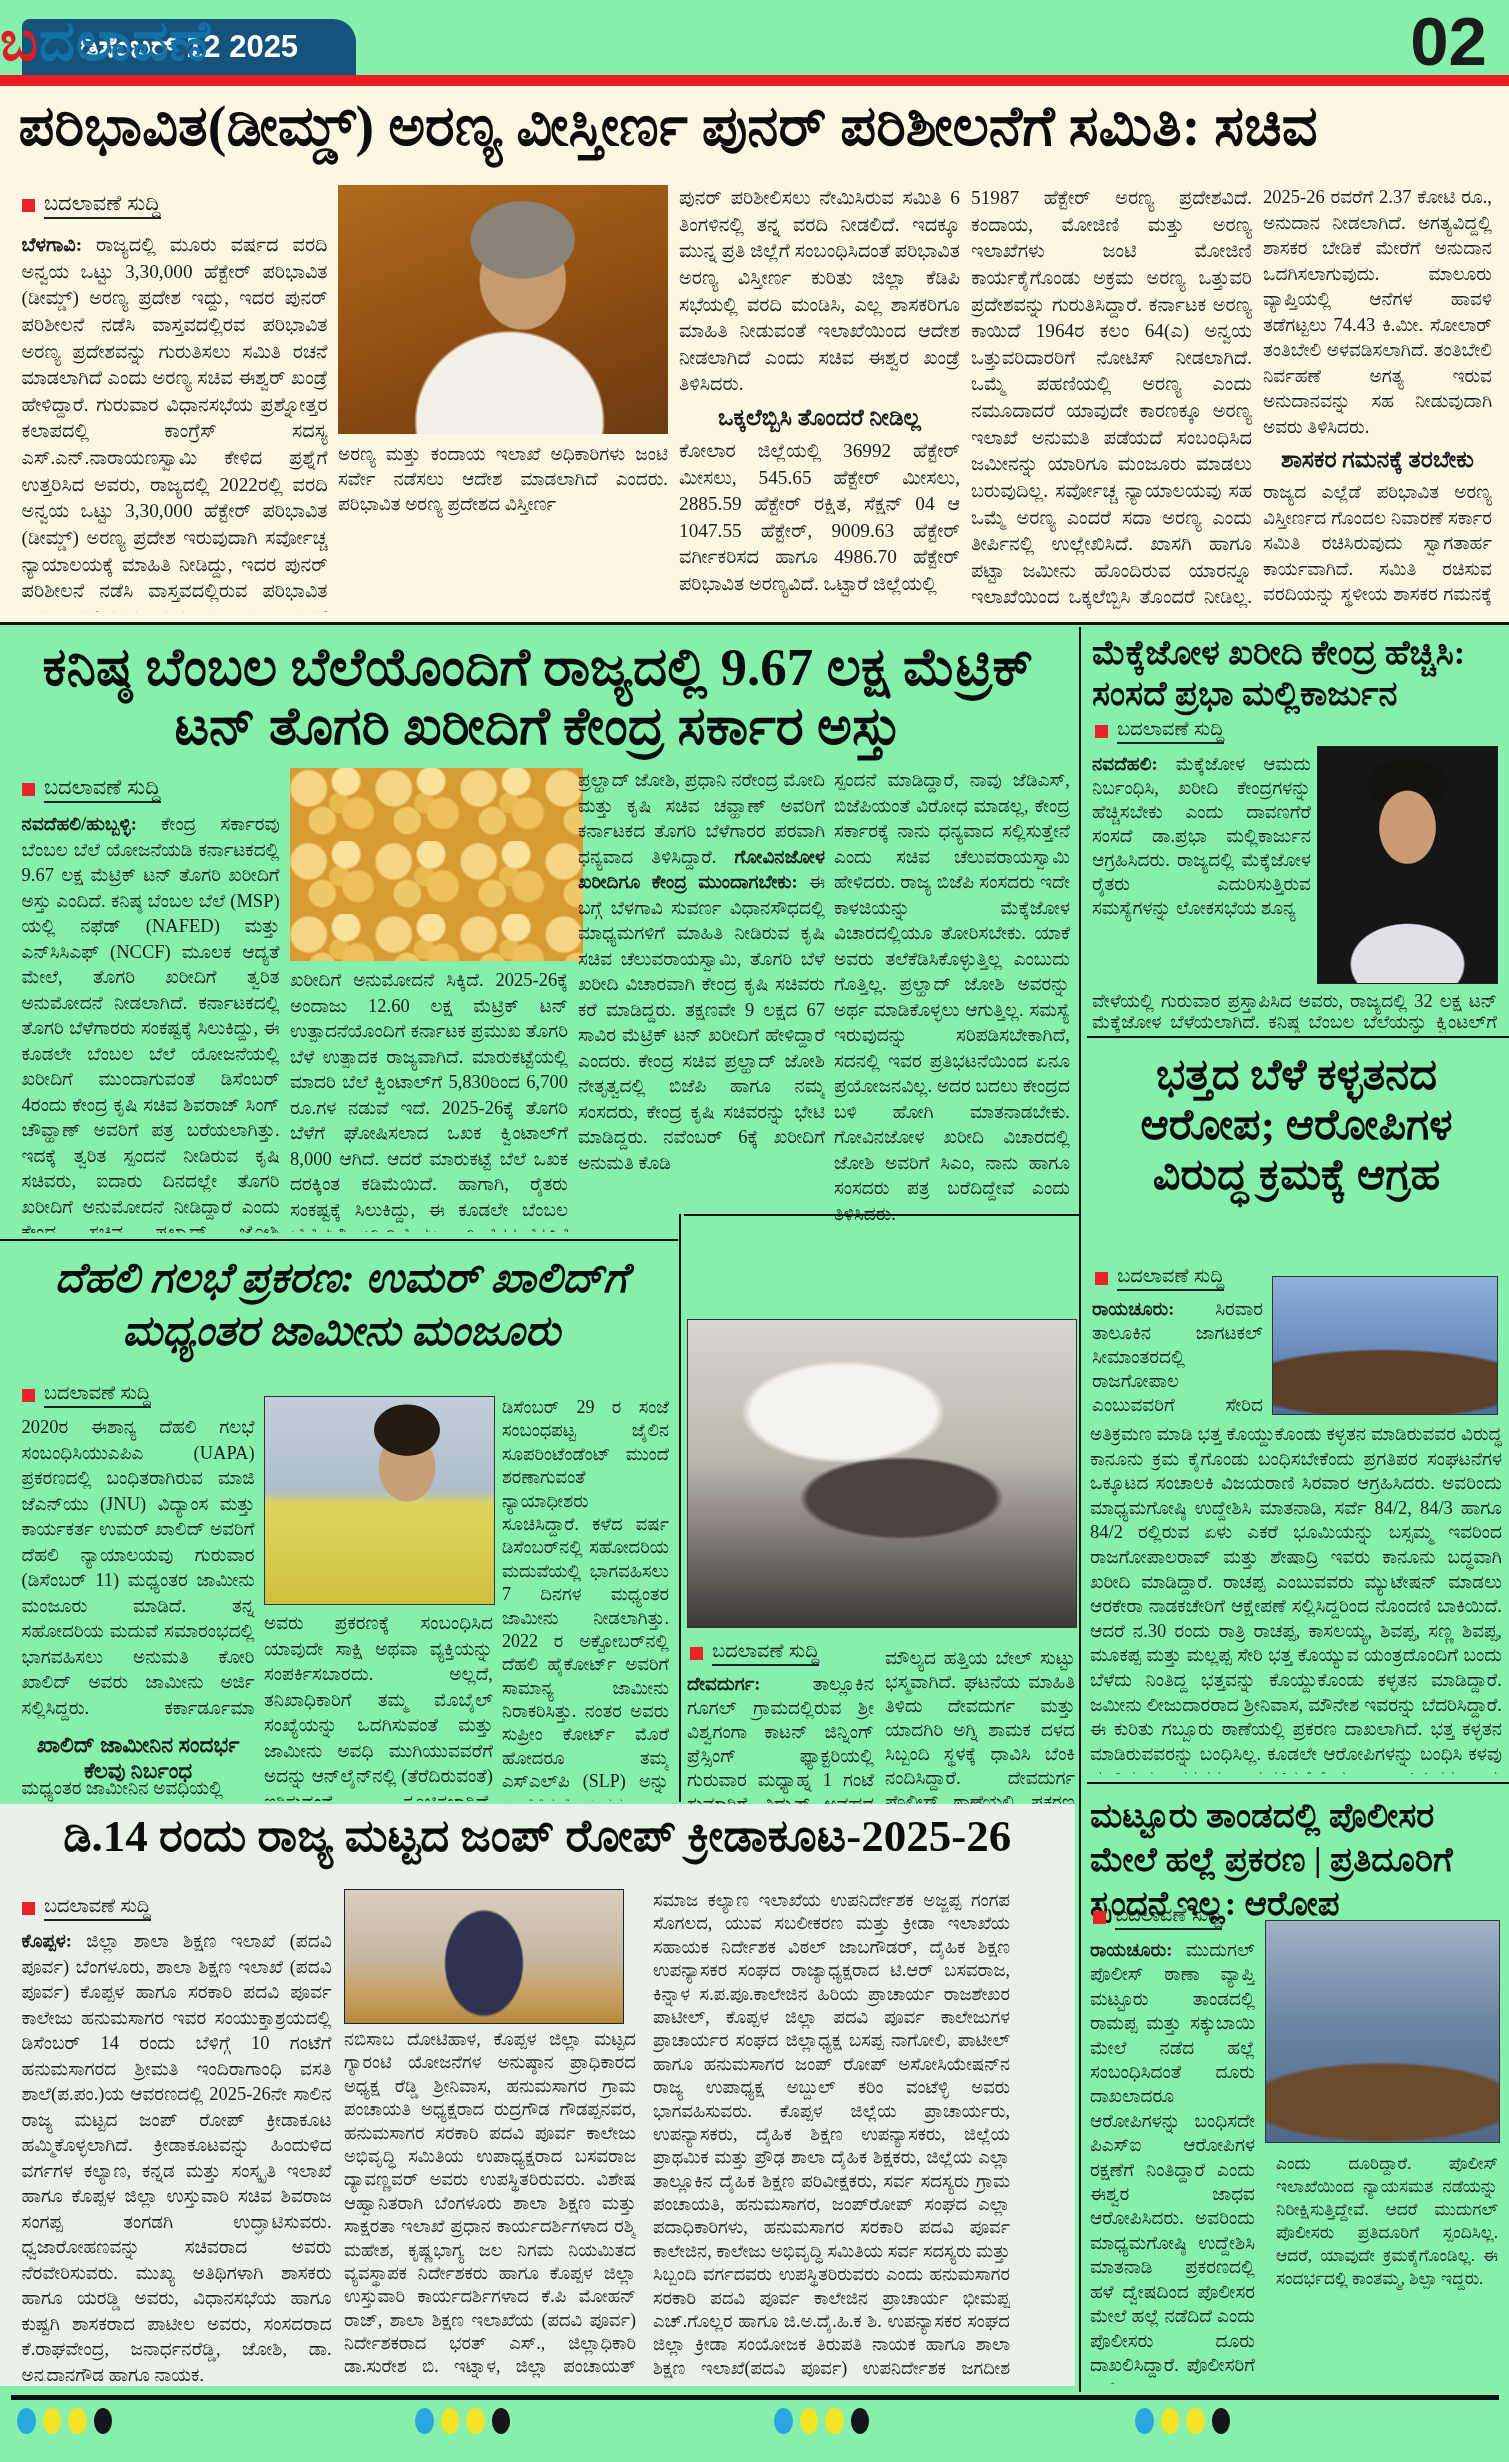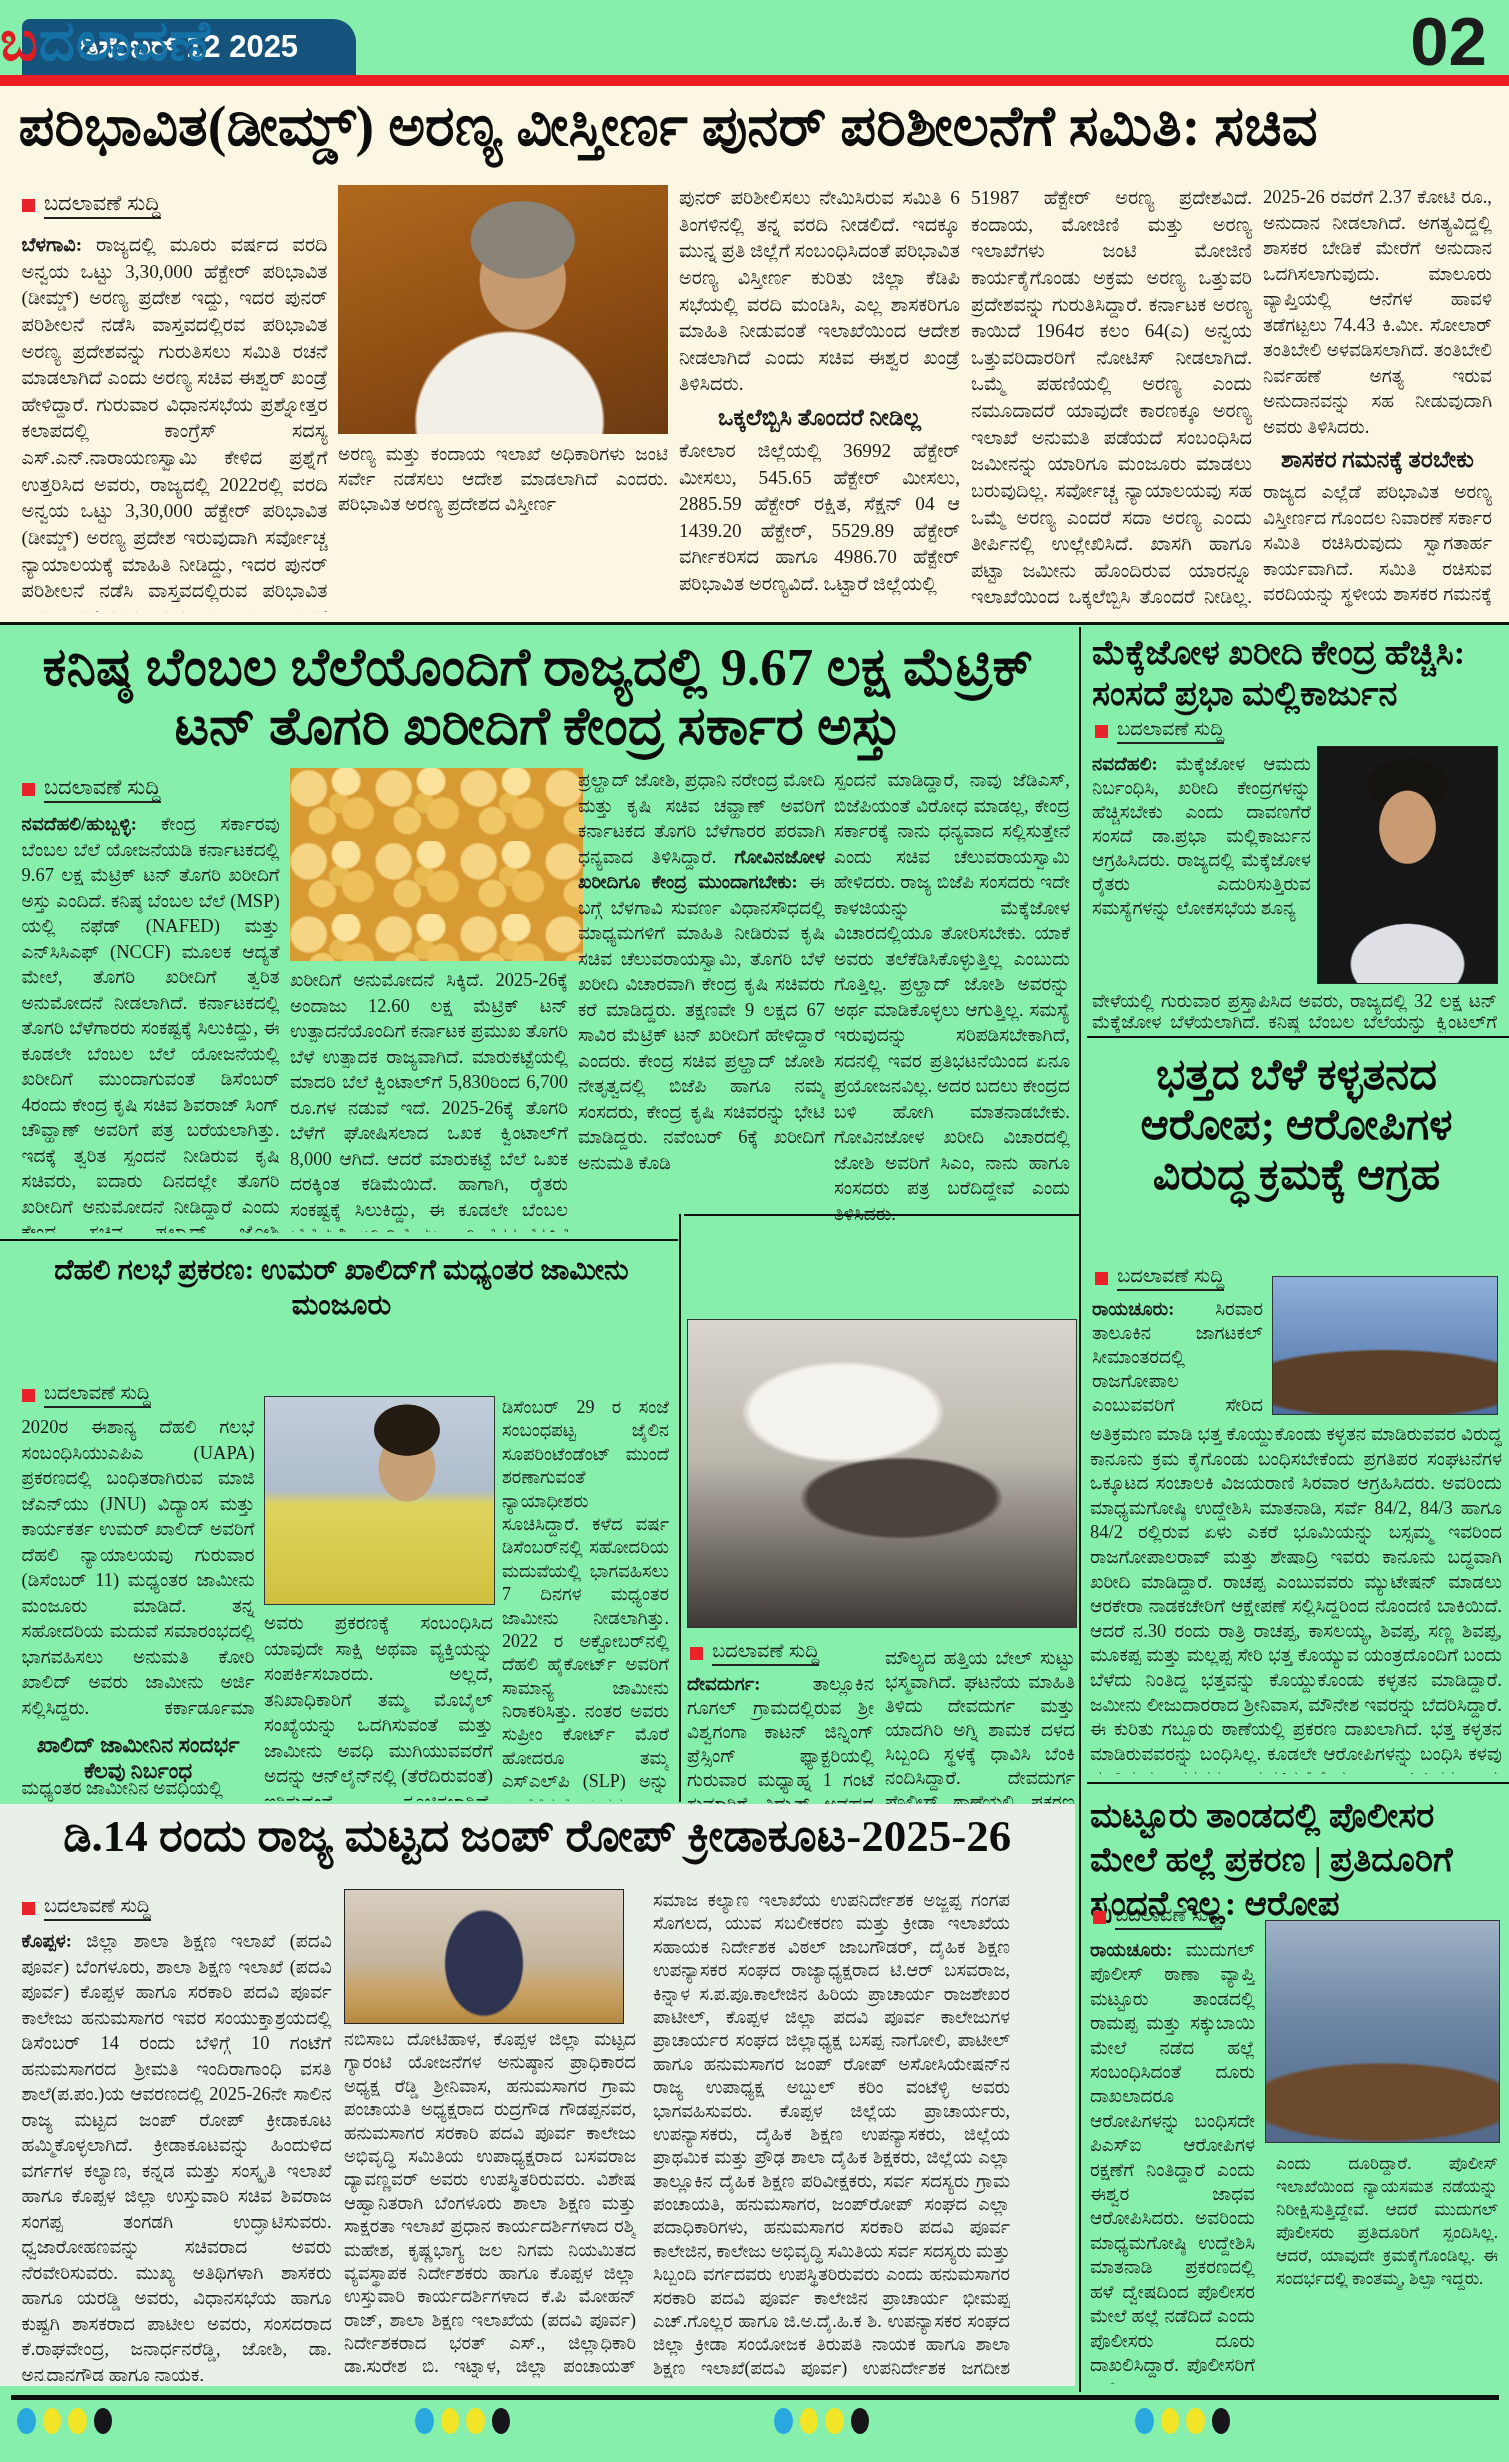--- a/index.html
+++ b/index.html
@@ -92,21 +92,21 @@
   </div>
   <div class="col" style="top:232px;left:21.6px;width:306px;height:380px;">
     <span class="dl">ಬೆಳಗಾವಿ:</span>
     <span>ರಾಜ್ಯದಲ್ಲಿ ಮೂರು ವರ್ಷದ ವರದಿ ಅನ್ವಯ ಒಟ್ಟು 3,30,000 ಹೆಕ್ಟೇರ್ ಪರಿಭಾವಿತ (ಡೀಮ್ಡ್) ಅರಣ್ಯ ಪ್ರದೇಶ ಇದ್ದು, ಇದರ ಪುನರ್ ಪರಿಶೀಲನೆ ನಡೆಸಿ ವಾಸ್ತವದಲ್ಲಿರವ ಪರಿಭಾವಿತ ಅರಣ್ಯ ಪ್ರದೇಶವನ್ನು ಗುರುತಿಸಲು ಸಮಿತಿ ರಚನೆ ಮಾಡಲಾಗಿದೆ ಎಂದು ಅರಣ್ಯ ಸಚಿವ ಈಶ್ವರ್ ಖಂಡ್ರೆ ಹೇಳಿದ್ದಾರೆ. ಗುರುವಾರ ವಿಧಾನಸಭೆಯ ಪ್ರಶ್ನೋತ್ತರ ಕಲಾಪದಲ್ಲಿ ಕಾಂಗ್ರೆಸ್ ಸದಸ್ಯ ಎಸ್.ಎನ್.ನಾರಾಯಣಸ್ವಾಮಿ ಕೇಳಿದ ಪ್ರಶ್ನೆಗೆ ಉತ್ತರಿಸಿದ ಅವರು, ರಾಜ್ಯದಲ್ಲಿ 2022ರಲ್ಲಿ ವರದಿ ಅನ್ವಯ ಒಟ್ಟು 3,30,000 ಹೆಕ್ಟೇರ್ ಪರಿಭಾವಿತ (ಡೀಮ್ಡ್) ಅರಣ್ಯ ಪ್ರದೇಶ ಇರುವುದಾಗಿ ಸರ್ವೋಚ್ಚ ನ್ಯಾಯಾಲಯಕ್ಕೆ ಮಾಹಿತಿ ನೀಡಿದ್ದು, ಇದರ ಪುನರ್ ಪರಿಶೀಲನೆ ನಡೆಸಿ ವಾಸ್ತವದಲ್ಲಿರುವ ಪರಿಭಾವಿತ ಅರಣ್ಯ ಪ್ರದೇಶವನ್ನು ಗುರುತಿಸಲು ಸಮಿತಿ ರಚನೆ ಮಾಡಲಾಗಿದೆ. ಇದರೊಂದಿಗೆ ಅರಣ್ಯ ಇಲಾಖೆ ಜಾಗ ಗುರುತಿಸಲು ಅನುಕೂಲವಾಗುವಂತೆ</span>
   </div>
   <div class="photo ph-minister" style="top:185px;left:338px;width:330px;height:249px;"></div>
   <div class="caption" style="top:442px;left:338px;width:330px;height:167px;">ಅರಣ್ಯ ಮತ್ತು ಕಂದಾಯ ಇಲಾಖೆ ಅಧಿಕಾರಿಗಳು ಜಂಟಿ ಸರ್ವೇ ನಡೆಸಲು ಆದೇಶ ಮಾಡಲಾಗಿದೆ ಎಂದರು. ಪರಿಭಾವಿತ ಅರಣ್ಯ ಪ್ರದೇಶದ ವಿಸ್ತೀರ್ಣ</div>
   <div class="col" style="top:185px;left:679px;width:281px;height:426px;">
     <span>ಪುನರ್ ಪರಿಶೀಲಿಸಲು ನೇಮಿಸಿರುವ ಸಮಿತಿ 6 ತಿಂಗಳಿನಲ್ಲಿ ತನ್ನ ವರದಿ ನೀಡಲಿದೆ. ಇದಕ್ಕೂ ಮುನ್ನ ಪ್ರತಿ ಜಿಲ್ಲೆಗೆ ಸಂಬಂಧಿಸಿದಂತೆ ಪರಿಭಾವಿತ ಅರಣ್ಯ ವಿಸ್ತೀರ್ಣ ಕುರಿತು ಜಿಲ್ಲಾ ಕೆಡಿಪಿ ಸಭೆಯಲ್ಲಿ ವರದಿ ಮಂಡಿಸಿ, ಎಲ್ಲ ಶಾಸಕರಿಗೂ ಮಾಹಿತಿ ನೀಡುವಂತೆ ಇಲಾಖೆಯಿಂದ ಆದೇಶ ನೀಡಲಾಗಿದೆ ಎಂದು ಸಚಿವ ಈಶ್ವರ ಖಂಡ್ರೆ ತಿಳಿಸಿದರು.</span>
     <div class="subhead">ಒಕ್ಕಲೆಬ್ಬಿಸಿ ತೊಂದರೆ ನೀಡಿಲ್ಲ</div>
-    <span>ಕೋಲಾರ ಜಿಲ್ಲೆಯಲ್ಲಿ 36992 ಹೆಕ್ಟೇರ್ ಮೀಸಲು, 545.65 ಹೆಕ್ಟೇರ್ ಮೀಸಲು, 2885.59 ಹೆಕ್ಟೇರ್ ರಕ್ಷಿತ, ಸೆಕ್ಷನ್ 04 ಆ 1439.20 ಹೆಕ್ಟೇರ್, 5529.89 ಹೆಕ್ಟೇರ್ ವರ್ಗೀಕರಿಸದ ಹಾಗೂ 4986.70 ಹೆಕ್ಟೇರ್ ಪರಿಭಾವಿತ ಅರಣ್ಯವಿದೆ. ಒಟ್ಟಾರೆ ಜಿಲ್ಲೆಯಲ್ಲಿ</span>
+    <span>ಕೋಲಾರ ಜಿಲ್ಲೆಯಲ್ಲಿ 36992 ಹೆಕ್ಟೇರ್ ಮೀಸಲು, 545.65 ಹೆಕ್ಟೇರ್ ಮೀಸಲು, 2885.59 ಹೆಕ್ಟೇರ್ ರಕ್ಷಿತ, ಸೆಕ್ಷನ್ 04 ಆ 1047.55 ಹೆಕ್ಟೇರ್, 9009.63 ಹೆಕ್ಟೇರ್ ವರ್ಗೀಕರಿಸದ ಹಾಗೂ 4986.70 ಹೆಕ್ಟೇರ್ ಪರಿಭಾವಿತ ಅರಣ್ಯವಿದೆ. ಒಟ್ಟಾರೆ ಜಿಲ್ಲೆಯಲ್ಲಿ</span>
   </div>
   <div class="col" style="top:185px;left:971px;width:281px;height:426px;">51987 ಹೆಕ್ಟೇರ್ ಅರಣ್ಯ ಪ್ರದೇಶವಿದೆ. ಕಂದಾಯ, ಮೋಜಿಣಿ ಮತ್ತು ಅರಣ್ಯ ಇಲಾಖೆಗಳು ಜಂಟಿ ಮೋಜಿಣಿ ಕಾರ್ಯಕೈಗೊಂಡು ಅಕ್ರಮ ಅರಣ್ಯ ಒತ್ತುವರಿ ಪ್ರದೇಶವನ್ನು ಗುರುತಿಸಿದ್ದಾರೆ. ಕರ್ನಾಟಕ ಅರಣ್ಯ ಕಾಯಿದೆ 1964ರ ಕಲಂ 64(ಎ) ಅನ್ವಯ ಒತ್ತುವರಿದಾರರಿಗೆ ನೋಟಿಸ್ ನೀಡಲಾಗಿದೆ. ಒಮ್ಮೆ ಪಹಣಿಯಲ್ಲಿ ಅರಣ್ಯ ಎಂದು ನಮೂದಾದರೆ ಯಾವುದೇ ಕಾರಣಕ್ಕೂ ಅರಣ್ಯ ಇಲಾಖೆ ಅನುಮತಿ ಪಡೆಯದೆ ಸಂಬಂಧಿಸಿದ ಜಮೀನನ್ನು ಯಾರಿಗೂ ಮಂಜೂರು ಮಾಡಲು ಬರುವುದಿಲ್ಲ. ಸರ್ವೋಚ್ಚ ನ್ಯಾಯಾಲಯವು ಸಹ ಒಮ್ಮೆ ಅರಣ್ಯ ಎಂದರೆ ಸದಾ ಅರಣ್ಯ ಎಂದು ತೀರ್ಪಿನಲ್ಲಿ ಉಲ್ಲೇಖಿಸಿದೆ. ಖಾಸಗಿ ಹಾಗೂ ಪಟ್ಟಾ ಜಮೀನು ಹೊಂದಿರುವ ಯಾರನ್ನೂ ಇಲಾಖೆಯಿಂದ ಒಕ್ಕಲೆಬ್ಬಿಸಿ ತೊಂದರೆ ನೀಡಿಲ್ಲ. ಬಂಗಾರಪೇಟೆ ತಾಲೂಕಿನ ಇಂದಿರಾಗಾಂಧಿ ಪಾರ್ಕ್ ಅಭಿವೃದ್ಧಿ ಪಡಿಸಲು 2016-17 ರಿಂದ</div>
   <div class="col" style="top:185px;left:1263px;width:229px;height:426px;font-size:18.5px;">
     <span>2025-26 ರವರೆಗೆ 2.37 ಕೋಟಿ ರೂ., ಅನುದಾನ ನೀಡಲಾಗಿದೆ. ಅಗತ್ಯವಿದ್ದಲ್ಲಿ ಶಾಸಕರ ಬೇಡಿಕೆ ಮೇರೆಗೆ ಅನುದಾನ ಒದಗಿಸಲಾಗುವುದು. ಮಾಲೂರು ವ್ಯಾಪ್ತಿಯಲ್ಲಿ ಆನೆಗಳ ಹಾವಳಿ ತಡೆಗಟ್ಟಲು 74.43 ಕಿ.ಮೀ. ಸೋಲಾರ್ ತಂತಿಬೇಲಿ ಅಳವಡಿಸಲಾಗಿದೆ. ತಂತಿಬೇಲಿ ನಿರ್ವಹಣೆ ಅಗತ್ಯ ಇರುವ ಅನುದಾನವನ್ನು ಸಹ ನೀಡುವುದಾಗಿ ಅವರು ತಿಳಿಸಿದರು.</span>
     <div class="subhead">ಶಾಸಕರ ಗಮನಕ್ಕೆ ತರಬೇಕು</div>
     <span>ರಾಜ್ಯದ ಎಲ್ಲೆಡೆ ಪರಿಭಾವಿತ ಅರಣ್ಯ ವಿಸ್ತೀರ್ಣದ ಗೊಂದಲ ನಿವಾರಣೆ ಸರ್ಕಾರ ಸಮಿತಿ ರಚಿಸಿರುವುದು ಸ್ವಾಗತಾರ್ಹ ಕಾರ್ಯವಾಗಿದೆ. ಸಮಿತಿ ರಚಿಸುವ ವರದಿಯನ್ನು ಸ್ಥಳೀಯ ಶಾಸಕರ ಗಮನಕ್ಕೆ ತರಬೇಕು. ಇಂಥ ಸಂದರ್ಭ ಒಕ್ಕಲೆಬ್ಬಿಸಬಾರದು ಎಂದು ಶಾಸಕರಾದ ಎ.ಸಿ.ಪಾಟೀಲ್, ಕೆ.ಸುಧಾಕರ್, ಸುರೇಶ್ ಕುಮಾರ್, ಅರಗಜ್ಞಾನೇಂದ್ರ, ಭಾಗೀರಥಿ ಮುರುಳ್ಯ ಕೇಳಿದ ಪ್ರಶ್ನೆಗಳಿಗೆ ಸಚಿವರು ಉತ್ತರಿಸಿದರು.</span>
   </div>
 
   <div class="hr" style="top:622px;left:0;width:1510px;height:3.1px;"></div>
   <div class="vr" style="left:1079px;top:627px;height:1765px;"></div>
@@ -149,21 +149,21 @@
     <span class="t">ಬದಲಾವಣೆ ಸುದ್ದಿ</span>
   </div>
   <div class="col" style="top:1297px;left:1092px;width:171px;height:117px;font-size:18.5px;line-height:1.3;">
     <span class="dl">ರಾಯಚೂರು:</span>
     <span>ಸಿರವಾರ ತಾಲೂಕಿನ ಜಾಗಟಕಲ್ ಸೀಮಾಂತರದಲ್ಲಿ ರಾಜಗೋಪಾಲ ಎಂಬುವವರಿಗೆ ಸೇರಿದ ಜಮೀನಲ್ಲಿ ಬೆಳೆದಿದ್ದ ಭತ್ತವನ್ನು</span>
   </div>
   <div class="photo ph-press-blue" style="top:1276px;left:1272px;width:224px;height:137px;border:0.8px solid #333;"></div>
   <div class="col" style="top:1422px;left:1090px;width:412px;height:352px;font-size:18.5px;line-height:1.33;">ಅತಿಕ್ರಮಣ ಮಾಡಿ ಭತ್ತ ಕೊಯ್ದುಕೊಂಡು ಕಳ್ಳತನ ಮಾಡಿರುವವರ ವಿರುದ್ಧ ಕಾನೂನು ಕ್ರಮ ಕೈಗೊಂಡು ಬಂಧಿಸಬೇಕೆಂದು ಪ್ರಗತಿಪರ ಸಂಘಟನೆಗಳ ಒಕ್ಕೂಟದ ಸಂಚಾಲಕಿ ವಿಜಯರಾಣಿ ಸಿರವಾರ ಆಗ್ರಹಿಸಿದರು. ಅವರಿಂದು ಮಾಧ್ಯಮಗೋಷ್ಠಿ ಉದ್ದೇಶಿಸಿ ಮಾತನಾಡಿ, ಸರ್ವೆ 84/2, 84/3 ಹಾಗೂ 84/2 ರಲ್ಲಿರುವ ಏಳು ಎಕರೆ ಭೂಮಿಯನ್ನು ಬಸ್ಸಮ್ಮ ಇವರಿಂದ ರಾಜಗೋಪಾಲರಾವ್ ಮತ್ತು ಶೇಷಾದ್ರಿ ಇವರು ಕಾನೂನು ಬದ್ಧವಾಗಿ ಖರೀದಿ ಮಾಡಿದ್ದಾರೆ. ರಾಚಪ್ಪ ಎಂಬುವವರು ಮ್ಯುಟೇಷನ್ ಮಾಡಲು ಆರಕೇರಾ ನಾಡಕಚೇರಿಗೆ ಆಕ್ಷೇಪಣೆ ಸಲ್ಲಿಸಿದ್ದರಿಂದ ನೊಂದಣಿ ಬಾಕಿಯಿದೆ. ಆದರೆ ನ.30 ರಂದು ರಾತ್ರಿ ರಾಚಪ್ಪ, ಕಾಸಲಯ್ಯ, ಶಿವಪ್ಪ, ಸಣ್ಣ ಶಿವಪ್ಪ, ಮೂಕಪ್ಪ ಮತ್ತು ಮಲ್ಲಪ್ಪ ಸೇರಿ ಭತ್ತ ಕೊಯ್ಯುವ ಯಂತ್ರದೊಂದಿಗೆ ಬಂದು ಬೆಳೆದು ನಿಂತಿದ್ದ ಭತ್ತವನ್ನು ಕೊಯ್ದುಕೊಂಡು ಕಳ್ಳತನ ಮಾಡಿದ್ದಾರೆ. ಜಮೀನು ಲೀಜುದಾರರಾದ ಶ್ರೀನಿವಾಸ, ಮೌನೇಶ ಇವರನ್ನು ಬೆದರಿಸಿದ್ದಾರೆ. ಈ ಕುರಿತು ಗಬ್ಬೂರು ಠಾಣೆಯಲ್ಲಿ ಪ್ರಕರಣ ದಾಖಲಾಗಿದೆ. ಭತ್ತ ಕಳ್ಳತನ ಮಾಡಿರುವವರನ್ನು ಬಂಧಿಸಿಲ್ಲ. ಕೂಡಲೇ ಆರೋಪಿಗಳನ್ನು ಬಂಧಿಸಿ ಕಳವು ಮಾಡಿರುವ ಭತ್ತವನ್ನು ಮರಳಿಸಬೇಕೆಂದು ಒತ್ತಾಯಿಸಿದರು. ಈ ಸಂದರ್ಭದಲ್ಲಿ ಬಸ್ಸಮ್ಮ, ಲಕ್ಷ್ಮೀ, ರಾಜಗೋಪಾಲ, ಸಾಜೀದ್, ಮಾರತಿ ಚಿಕ್ಕಸೂಗೂರು, ಕೃಷ್ಣ ಮಿಚರ್ಲಾ ಜೀವನ ಸಹಿತ ಹಲವರಿದ್ದರು.</div>
 
   <div class="hr" style="top:1239px;left:0;width:678px;height:2.3px;"></div>
-  <div class="headline" style="top:1252px;left:15.4px;width:652px;font-size:28px;line-height:1.25;text-align:center;">ದೆಹಲಿ ಗಲಭೆ ಪ್ರಕರಣ: ಉಮರ್ ಖಾಲಿದ್‌ಗೆ ಮಧ್ಯಂತರ ಜಾಮೀನು ಮಂಜೂರು</div>
+  <div class="headline" style="top:1252px;left:15.4px;width:652px;font-size:42px;line-height:1.25;text-align:center;font-style:italic;">ದೆಹಲಿ ಗಲಭೆ ಪ್ರಕರಣ: ಉಮರ್ ಖಾಲಿದ್‌ಗೆ ಮಧ್ಯಂತರ ಜಾಮೀನು ಮಂಜೂರು</div>
   <div class="byline" style="top:1382px;left:21.6px;font-size:19.3px;">
     <span class="sq"></span>
     <span class="t">ಬದಲಾವಣೆ ಸುದ್ದಿ</span>
   </div>
   <div class="col" style="top:1415px;left:21.6px;width:233px;height:309px;font-size:18.5px;">2020ರ ಈಶಾನ್ಯ ದೆಹಲಿ ಗಲಭೆ ಸಂಬಂಧಿಸಿಯುಎಪಿಎ (UAPA) ಪ್ರಕರಣದಲ್ಲಿ ಬಂಧಿತರಾಗಿರುವ ಮಾಜಿ ಜೆಎನ್‌ಯು (JNU) ವಿದ್ಯಾಂಸ ಮತ್ತು ಕಾರ್ಯಕರ್ತ ಉಮರ್ ಖಾಲಿದ್ ಅವರಿಗೆ ದೆಹಲಿ ನ್ಯಾಯಾಲಯವು ಗುರುವಾರ (ಡಿಸೆಂಬರ್ 11) ಮಧ್ಯಂತರ ಜಾಮೀನು ಮಂಜೂರು ಮಾಡಿದೆ. ತನ್ನ ಸಹೋದರಿಯ ಮದುವೆ ಸಮಾರಂಭದಲ್ಲಿ ಭಾಗವಹಿಸಲು ಅನುಮತಿ ಕೋರಿ ಖಾಲಿದ್ ಅವರು ಜಾಮೀನು ಅರ್ಜಿ ಸಲ್ಲಿಸಿದ್ದರು. ಕರ್ಕಾರ್ಡೂಮಾ ನ್ಯಾಯಾಲಯದ ಹೆಚ್ಚುವರಿ ಸೆಷನ್ಸ್ ನ್ಯಾಯಾಧೀಶ ಸಮೀರ್ ಬಾಜ್ಪೈ ಅವರು ಡಿಸೆಂಬರ್ 16 ರಿಂದ ಡಿಸೆಂಬರ್ 29 ರವರೆಗೆ ಖಾಲಿದ್ ಅವರಿಗೆ ಮಧ್ಯಂತರ ಜಾಮೀನು ನೀಡಿದ್ದಾರೆ. ಜಾಮೀನು ಪಡೆಯಲು ಅವರು 20,000 ಮೊತ್ತದ ವೈಯಕ್ತಿಕ ಬಾಂಡ್ ಮತ್ತು ಅದೇ ಮೊತ್ತದ ಇಬ್ಬರು ಶ್ಯೂರಿಟಿಗಳನ್ನು ಸಲ್ಲಿಸಬೇಕು ಎಂದು ನ್ಯಾಯಾಲಯ ಸೂಚಿಸಿದೆ.</div>
   <div class="subhead" style="position:absolute;top:1727px;left:21.6px;width:233px;font-size:21.6px;">ಖಾಲಿದ್ ಜಾಮೀನಿನ ಸಂದರ್ಭ ಕೆಲವು ನಿರ್ಬಂಧ</div>
   <div class="col" style="top:1776px;left:21.6px;width:233px;height:26px;font-size:18.5px;">ಮಧ್ಯಂತರ ಜಾಮೀನಿನ ಅವಧಿಯಲ್ಲಿ</div>
   <div class="photo ph-umar" style="top:1396px;left:264px;width:229px;height:207px;border:0.8px solid #333;"></div>
   <div class="col" style="top:1611px;left:264px;width:229px;height:190px;font-size:18.5px;">ಅವರು ಪ್ರಕರಣಕ್ಕೆ ಸಂಬಂಧಿಸಿದ ಯಾವುದೇ ಸಾಕ್ಷಿ ಅಥವಾ ವ್ಯಕ್ತಿಯನ್ನು ಸಂಪರ್ಕಿಸಬಾರದು. ಅಲ್ಲದೆ, ತನಿಖಾಧಿಕಾರಿಗೆ ತಮ್ಮ ಮೊಬೈಲ್ ಸಂಖ್ಯೆಯನ್ನು ಒದಗಿಸುವಂತೆ ಮತ್ತು ಜಾಮೀನು ಅವಧಿ ಮುಗಿಯುವವರೆಗೆ ಅದನ್ನು ಆನ್‌ಲೈನ್‌ನಲ್ಲಿ (ತೆರೆದಿರುವಂತೆ) ಇರಿಸುವಂತೆ ಸೂಚಿಸಲಾಗಿದೆ. ನ್ಯಾಯಾಲಯದ ನಿರ್ದೇಶನದಂತೆ, ಮಧ್ಯಂತರ ಜಾಮೀನು ಅವಧಿಯಲ್ಲಿ, ಅರ್ಜಿದಾರರು ಸಾಮಾಜಿಕ ಮಾಧ್ಯಮವನ್ನು ಬಳಸಬಾರದು ಮತ್ತು ಕೇವಲ ತಮ್ಮ ಕುಟುಂಬ ಸದಸ್ಯರು, ಸಂಬಂಧಿಕರು ಮತ್ತು ಸ್ನೇಹಿತರನ್ನು ಮಾತ್ರ ಭೇಟಿಯಾಗಬೇಕು. ವಿವಾಹ ಸಮಾರಂಭಗಳು ನಡೆಯುವ ಸ್ಥಳಗಳಲ್ಲಿ ಅಥವಾ ತಮ್ಮ ಮನೆಯಲ್ಲಿ ಮಾತ್ರ ಅವರು ಉಳಿದುಕೊಳ್ಳಬೇಕು ಎಂದು ಆದೇಶ ನೀಡಲಾಗಿದೆ. ಖಾಲಿದ್ ಅವರು</div>
   <div class="col" style="top:1396px;left:502px;width:167px;height:405px;font-size:18px;line-height:1.3;">ಡಿಸೆಂಬರ್ 29 ರ ಸಂಜೆ ಸಂಬಂಧಪಟ್ಟ ಜೈಲಿನ ಸೂಪರಿಂಟೆಂಡೆಂಟ್ ಮುಂದೆ ಶರಣಾಗುವಂತೆ ನ್ಯಾಯಾಧೀಶರು ಸೂಚಿಸಿದ್ದಾರೆ. ಕಳೆದ ವರ್ಷ ಡಿಸೆಂಬರ್‌ನಲ್ಲಿ ಸಹೋದರಿಯ ಮದುವೆಯಲ್ಲಿ ಭಾಗವಹಿಸಲು 7 ದಿನಗಳ ಮಧ್ಯಂತರ ಜಾಮೀನು ನೀಡಲಾಗಿತ್ತು. 2022 ರ ಅಕ್ಟೋಬರ್‌ನಲ್ಲಿ ದೆಹಲಿ ಹೈಕೋರ್ಟ್ ಅವರಿಗೆ ಸಾಮಾನ್ಯ ಜಾಮೀನು ನಿರಾಕರಿಸಿತ್ತು. ನಂತರ ಅವರು ಸುಪ್ರೀಂ ಕೋರ್ಟ್ ಮೊರೆ ಹೋದರೂ ತಮ್ಮ ಎಸ್‌ಎಲ್‌ಪಿ (SLP) ಅನ್ನು ಹಿಂತೆಗೆದುಕೊಂಡಿದ್ದರು. ವಿಚಾರಣಾ ನ್ಯಾಯಾಲಯದಲ್ಲಿ ಅವರು ಸಲ್ಲಿಸಿದ್ದ ಎರಡನೇ ನಿಯಮಿತ ಜಾಮೀನು ಅರ್ಜಿಯೂ ತಿರಸ್ಕೃತಗೊಂಡಿತು. ಸೆಪ್ಟೆಂಬರ್ 02 ರಂದು, ದೆಹಲಿ ಹೈಕೋರ್ಟ್‌ನ ವಿಭಾಗೀಯ ಪೀಠವು, ಮೇಲ್ನೋಟಕ್ಕೆ, ಇಡೀ ಪಿತೂರಿಯಲ್ಲಿ ಉಮರ್ ಖಾಲಿದ್ ಅವರ ಪಾತ್ರವು ಗಂಭೀರವಾಗಿದ್ದು, ಮುಸ್ಲಿಂ ಸಮುದಾಯದ ಸದಸ್ಯರ ಸಾಮೂಹಿಕ ಸಜ್ಜುಗೊಳಿಸುವಿಕೆಯನ್ನು ಪ್ರಚೋದಿಸಲು ಕೋಮುವಾದಿ ಆಧಾರದ ಮೇಲೆ ಪ್ರಚೋದನಕಾರಿ ಭಾಷಣಗಳನ್ನು ನೀಡಿದ್ದರು ಎಂದು ಗಮನಿಸಿತ್ತು.</div>

